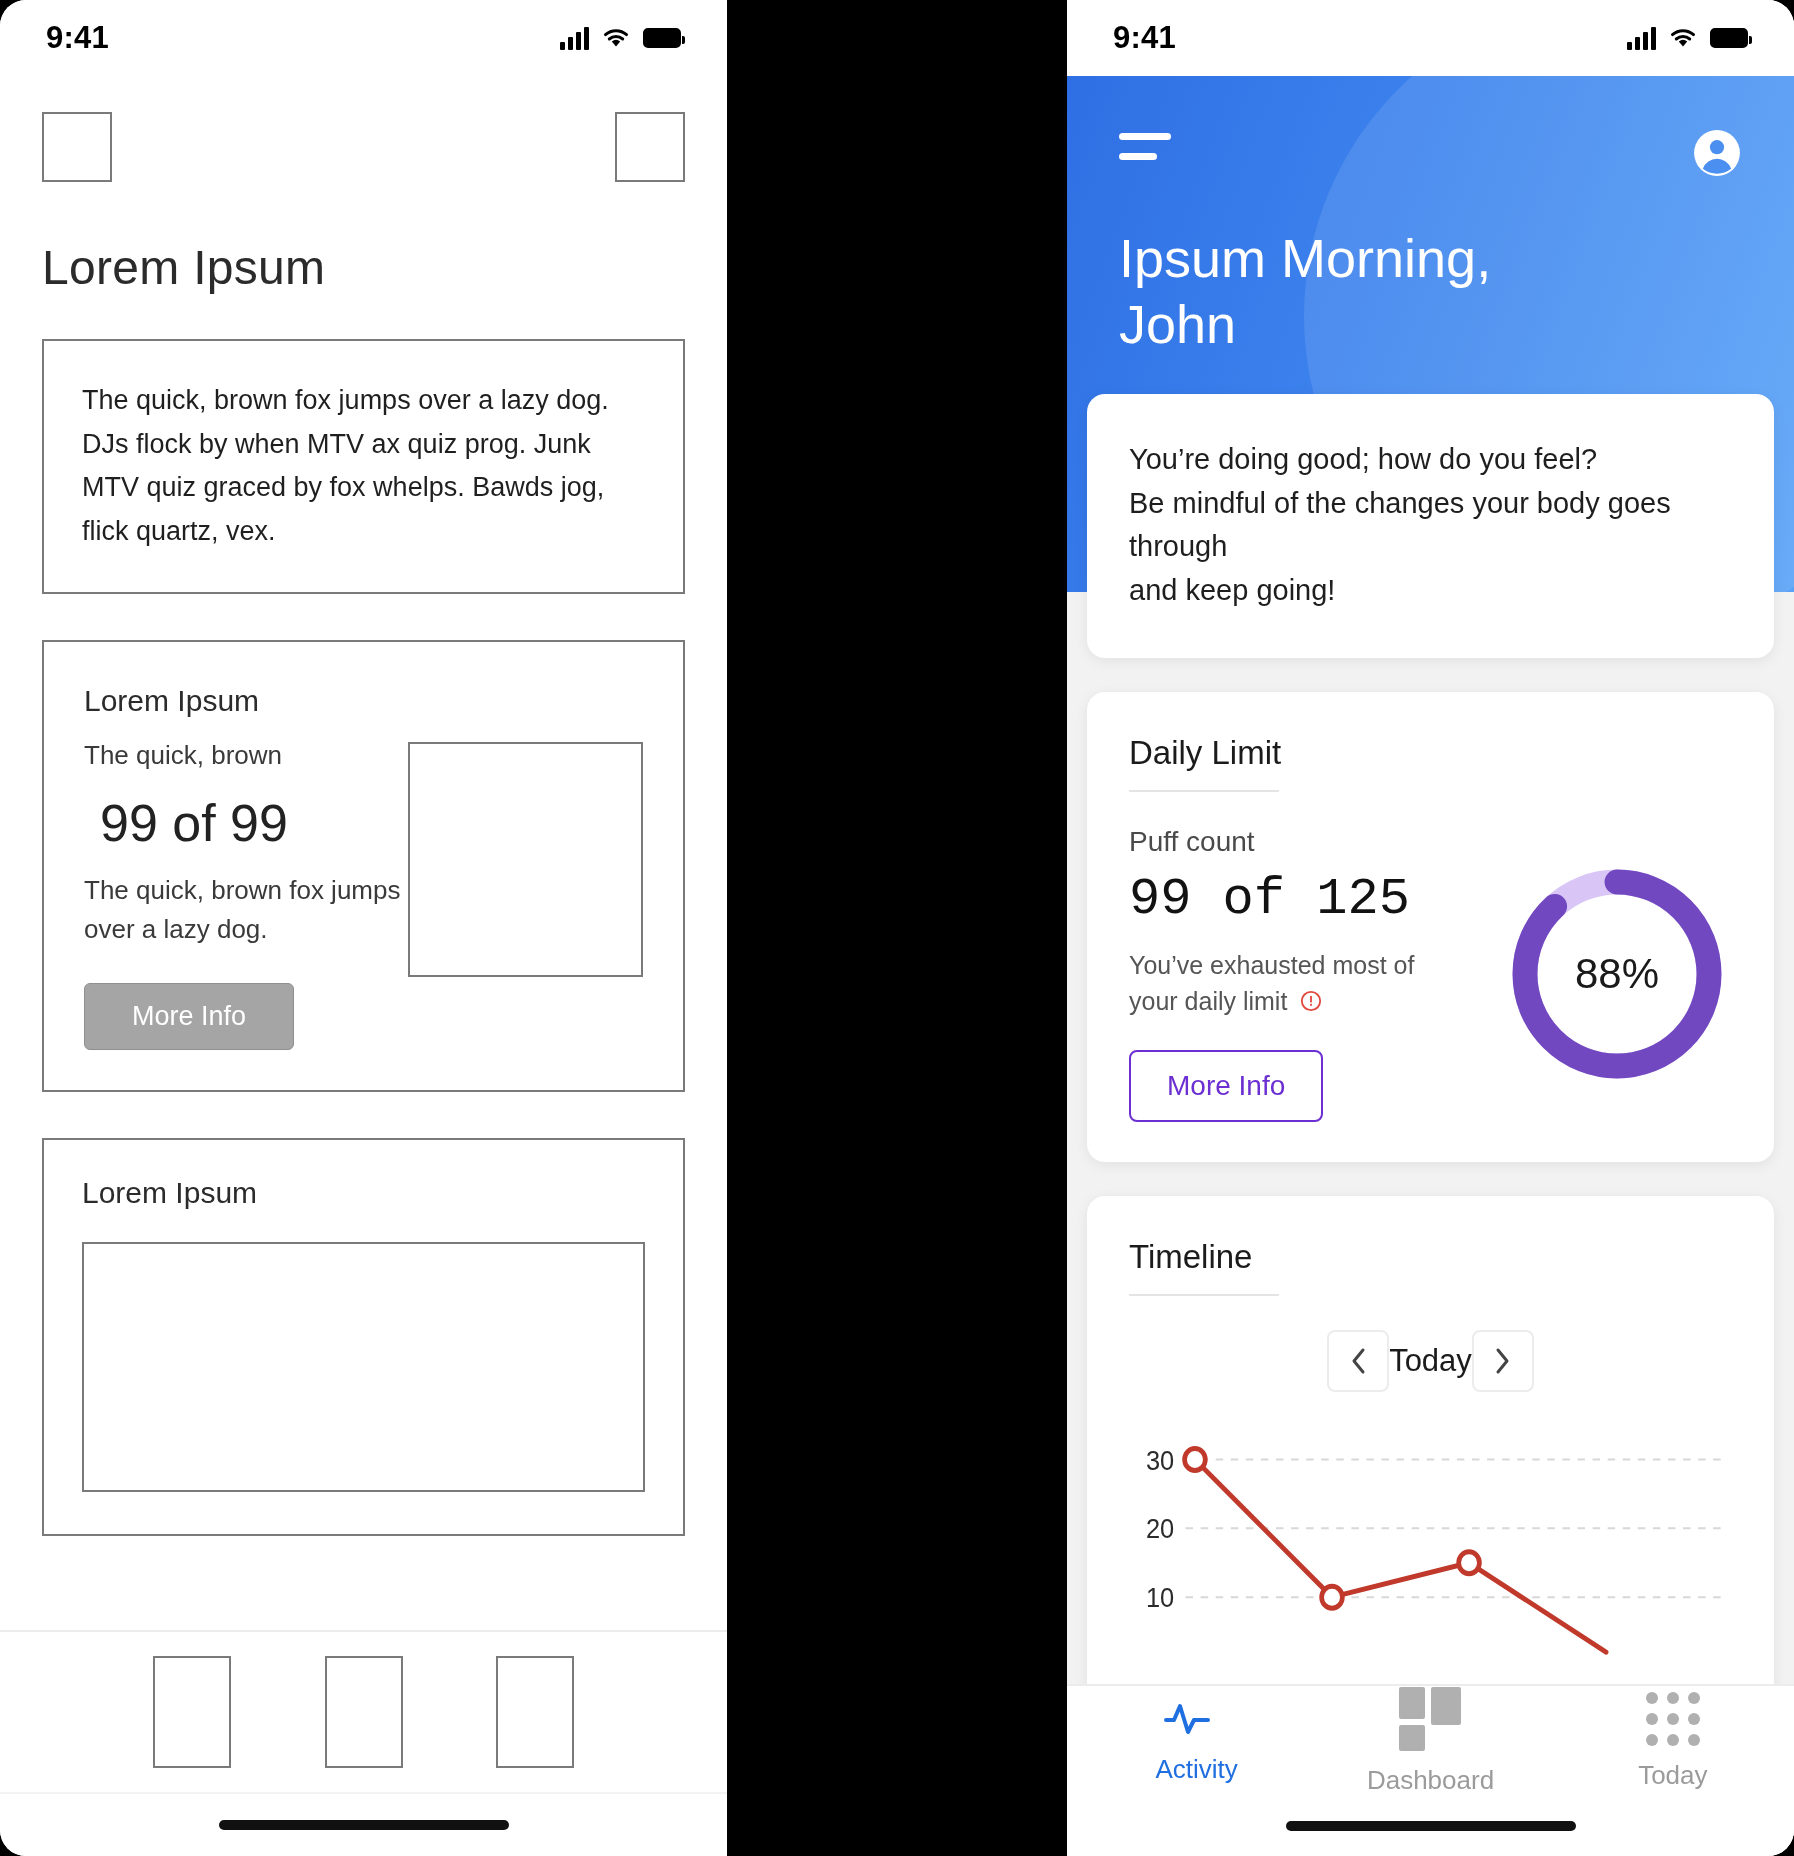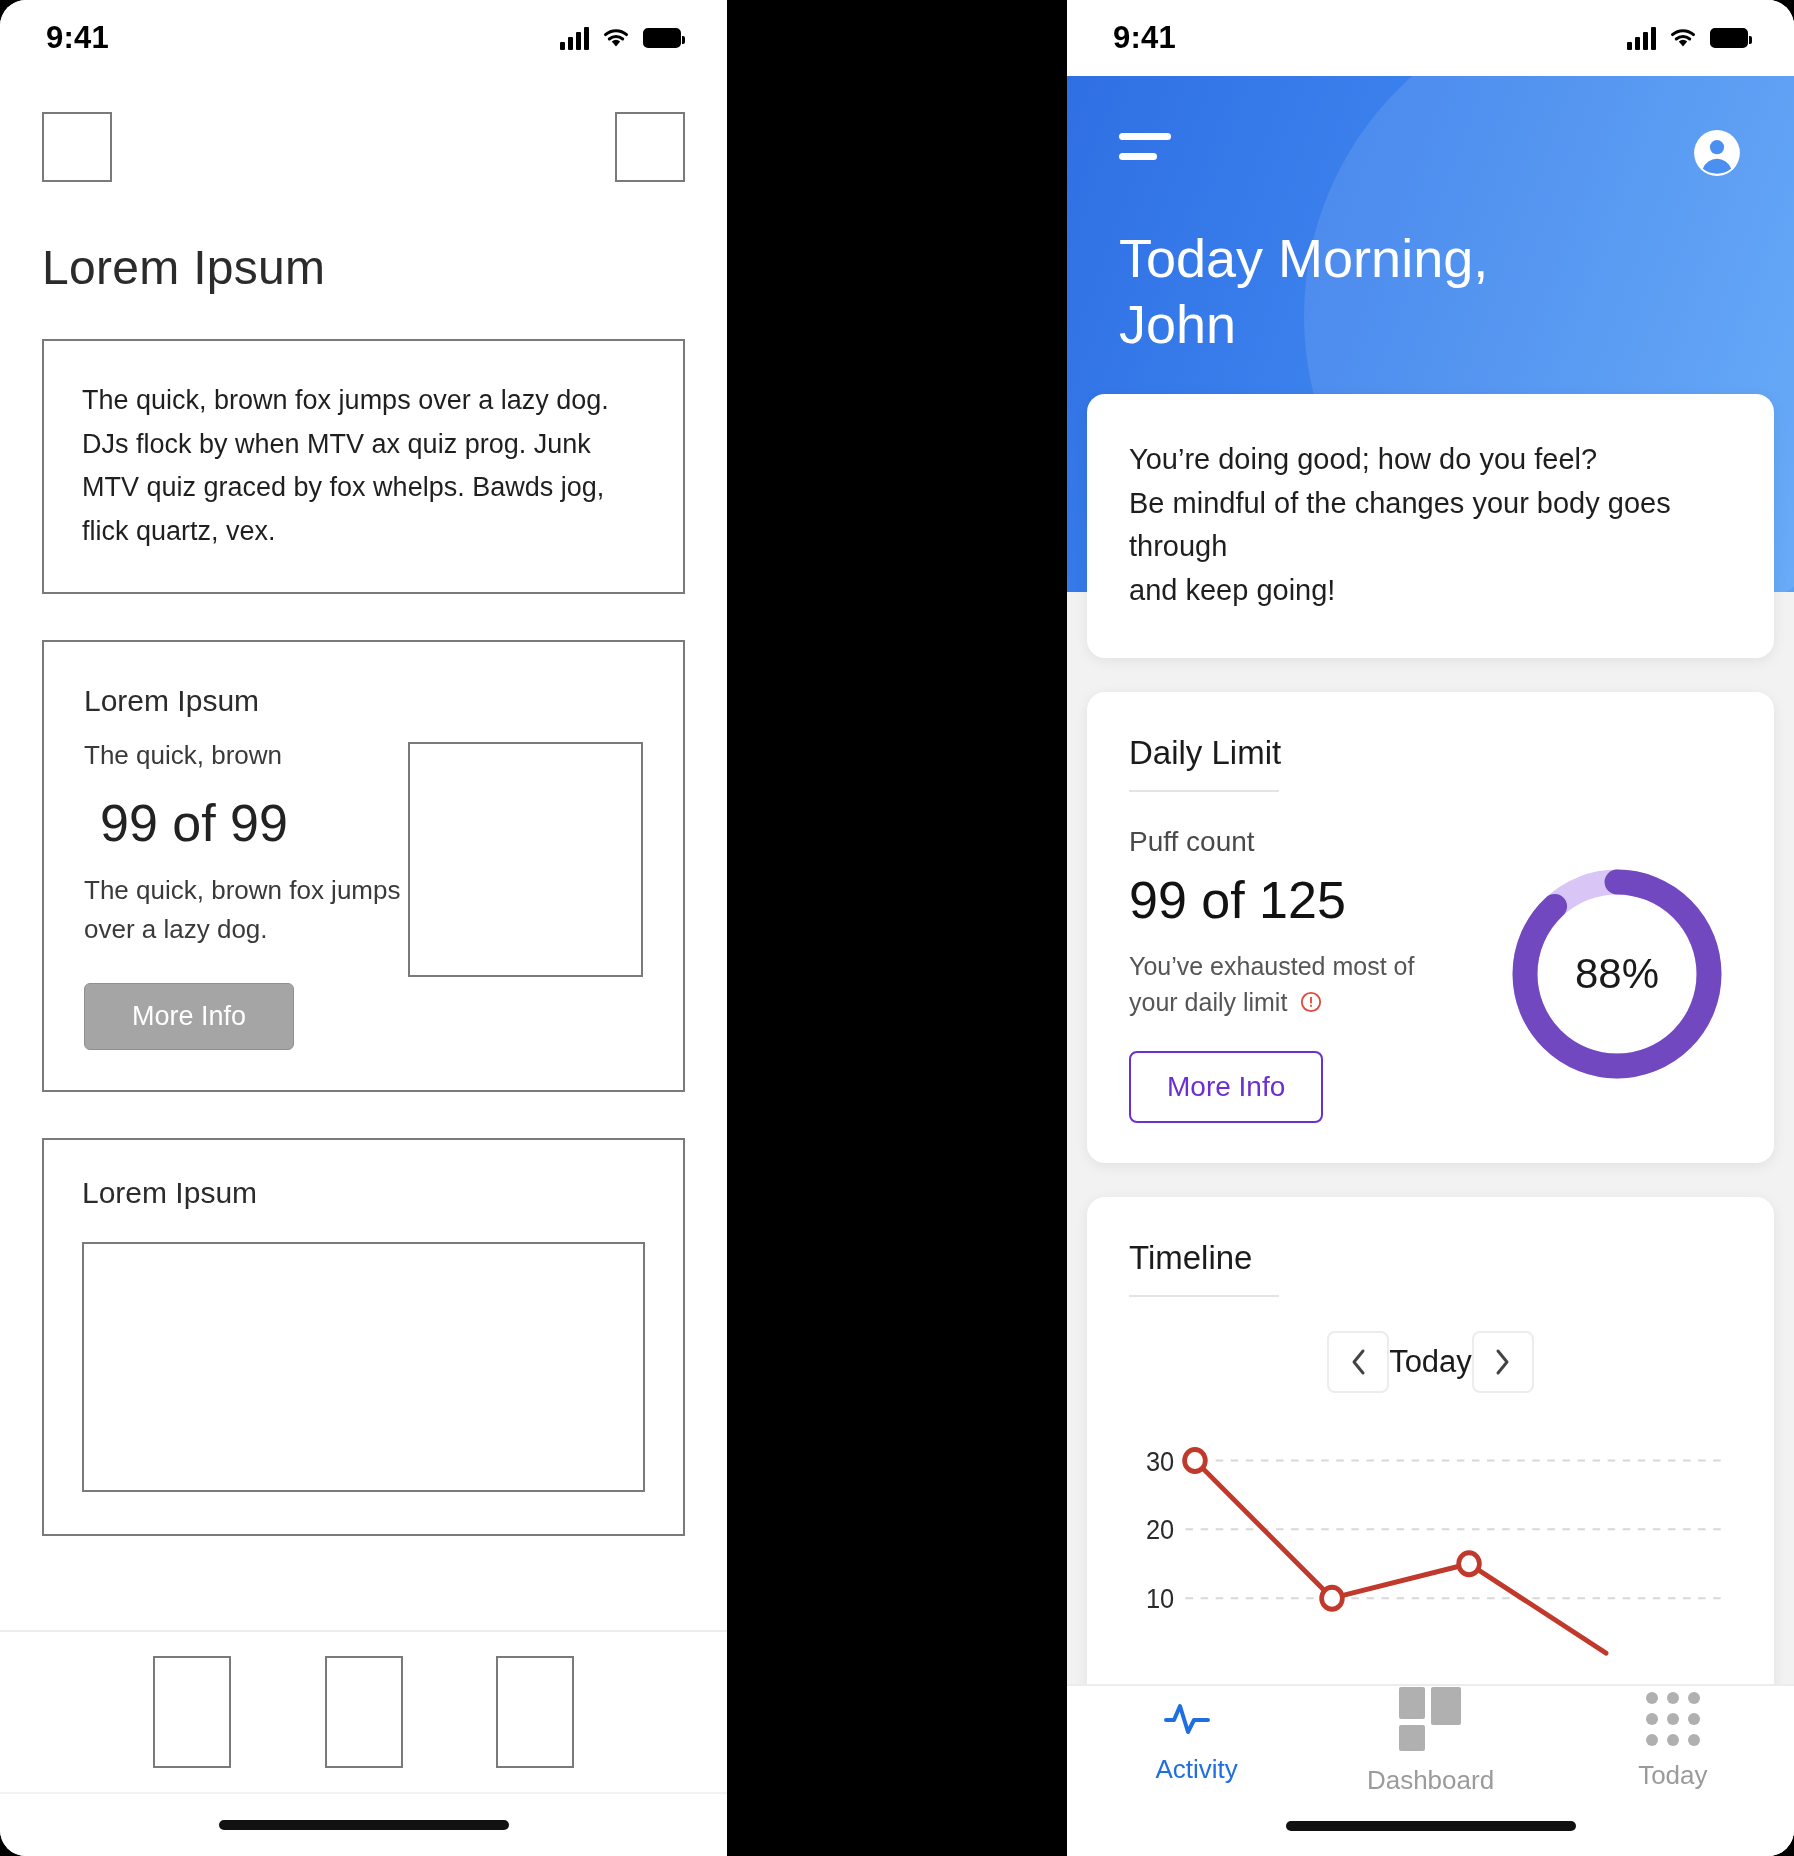--- a/index.html
+++ b/index.html
@@ -148,21 +148,21 @@
   .msg-line { font-size: 29px; color: #1e1e1e; line-height: 1.5; }
   .card-pad { padding: 42px 42px 40px 42px; }
   .card-h {
     font-size: 33px; color: #1b1b1b; padding-bottom: 18px;
     display: inline-block;
   }
   .card-rule { width: 150px; height: 2px; background: #e4e4e4; margin-bottom: 34px; }
   .limit-row { display: flex; align-items: center; justify-content: space-between; }
   .limit-left { width: 56%; }
   .limit-label { font-size: 28px; color: #4a4a4a; }
-  .limit-big { font-size: 52px; color: #121212; margin: 12px 0 18px; }
+  .limit-big { font-size: 52px; color: #121212; margin: 12px 0 18px; font-family: Liberation Mono, monospace; }
   .limit-note { font-size: 25px; color: #555; line-height: 1.45; }
   .warn-icon {
     display: inline-block; vertical-align: -2px; margin-left: 6px;
     width: 22px; height: 22px;
   }
   .btn-outline {
     margin-top: 30px; display: inline-block;
     border: 2px solid #6c2fd1; color: #6c2fd1; background: #fff;
     border-radius: 8px; font-size: 28px; padding: 18px 36px;
     cursor: pointer;
@@ -301,21 +301,21 @@
               <span></span>
           </div>
           <svg class="avatar-icon" viewBox="0 0 24 24">
             <circle cx="12" cy="12" r="11" fill="#fff"></circle>
             <circle cx="12" cy="9.2" r="3.4" fill="#4b90f0"></circle>
             <path d="M5.2 19.6a7.2 7.2 0 0 1 13.6 0 11 11 0 0 1-13.6 0z" fill="#4b90f0"></path>
           </svg>
         </div>
 
         <div class="hf-greet">
-          <div>Today Morning,</div>
+          <div>Ipsum Morning,</div>
           <div>John</div>
         </div>
       </div>
 
       <div class="hf-scroll">
         <div class="hf-spacer"></div>
 
         <div class="card card-msg">
           <div class="msg-line">You’re doing good; how do you feel?</div>
           <div class="msg-line">Be mindful of the changes your body goes through</div>

